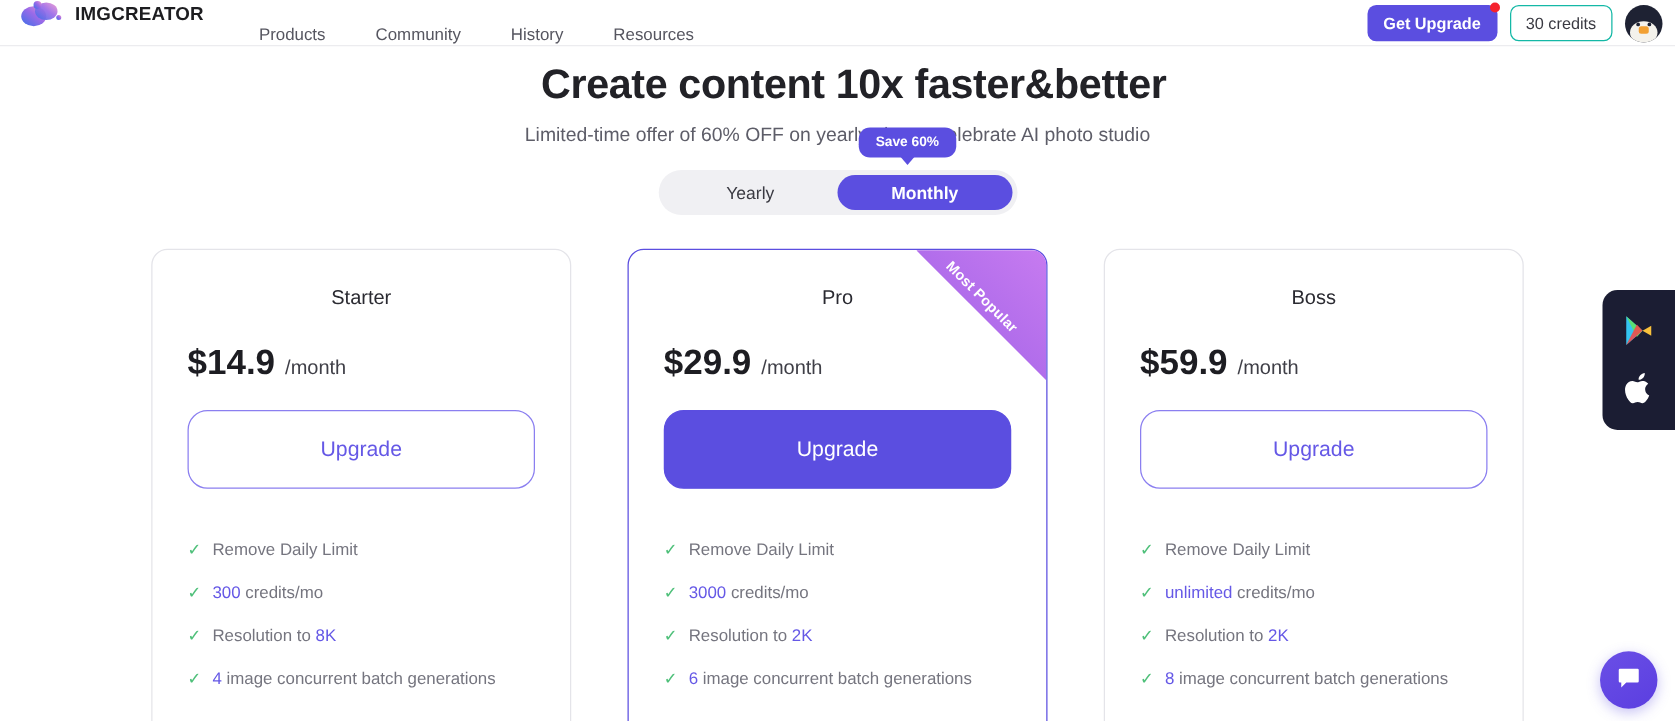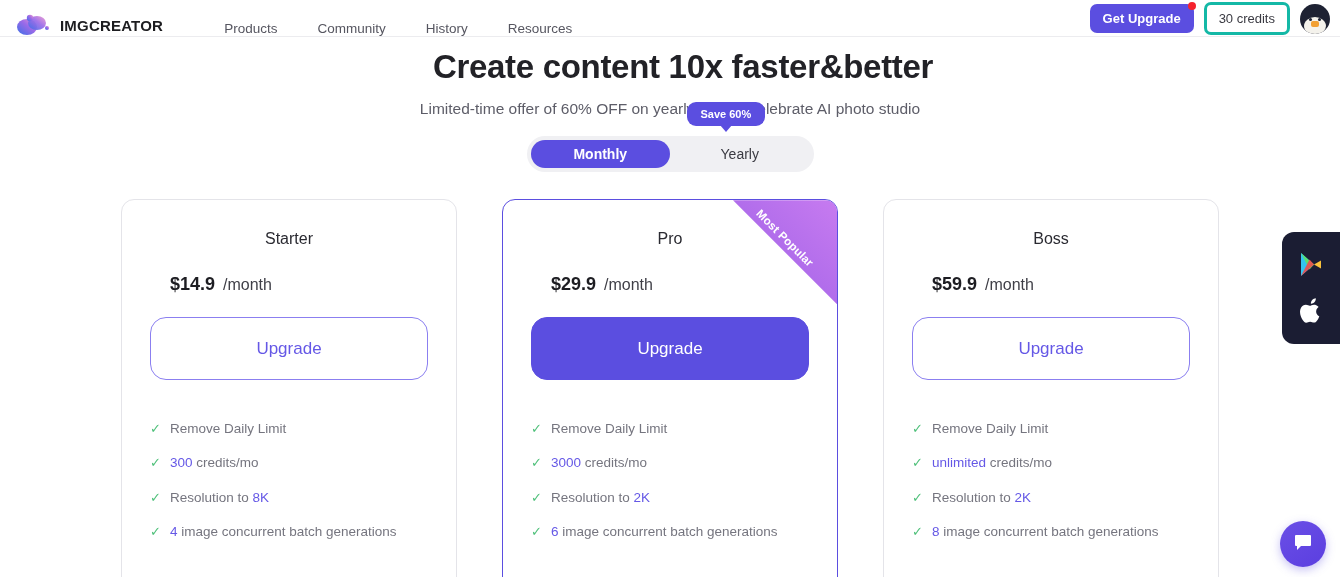--- a/index.html
+++ b/index.html
@@ -10,23 +10,22 @@
     overflow: hidden;
   }
 
   
   .header {
     position: relative;
     height: 37px;
     width: 100%;
     border-bottom: 1px solid #ececef;
     display: flex;
-    align-items: flex-end;
+    align-items: flex-start;
     background: #fff;
-    gap: 17px;
   }
   .brand { display: flex; align-items: center; margin-left: 16px; gap: 8px; }
   .brand-mark { width: 36px; height: 22px; position: relative; }
   .brand-name {
     font-size: 15px; font-weight: 700; color: #1d1d20;
     letter-spacing: 0.2px;
   }
   .nav { display: flex; align-items: center; margin-left: 44px; gap: 40px; margin-top: 20px; }
   .nav-item {
     font-size: 13.5px; color: #565660; cursor: pointer; white-space: nowrap;
@@ -44,21 +43,21 @@
     white-space: nowrap;
   }
   .btn-credits .dot {
     position: absolute; top: -2px; right: -2px;
     width: 8px; height: 8px; border-radius: 50%;
     background: #f5222d;
   }
   .btn-credit-count {
     background: #fff; color: #3a3a42;
     font-size: 13px;
-    border: 3px solid #14b8a6; border-radius: 7px;
+    border: 1px solid #14b8a6; border-radius: 7px;
     padding: 6px 12px; cursor: pointer; white-space: nowrap;
   }
   .avatar {
     width: 30px; height: 30px; border-radius: 50%;
     overflow: hidden; cursor: pointer;
     background: #1e2233; position: relative; flex: none;
   }
   .avatar .face {
     position: absolute; left: 50%; top: 46%;
     transform: translateX(-50%);
@@ -160,21 +159,21 @@
     color: #fff; font-size: 11.5px; font-weight: 600;
     letter-spacing: 0.2px;
   }
   .plan-name {
     font-size: 16px; color: #2a2a31; font-weight: 400; text-align: center;
   }
   .price-row {
     margin-top: 26px;
     display: flex; align-items: baseline; gap: 8px;
   }
-  .price { font-size: 18px; font-weight: 700; color: #1d1d22; margin-left: 20px; }
+  .price { font-size: 28px; font-weight: 700; color: #1d1d22; }
   .price-per { font-size: 16px; color: #3f3f47; }
   .upgrade {
     margin-top: 22px;
     width: 100%; height: 63px;
     border-radius: 16px;
     font-size: 17px;
     display: flex; align-items: center; justify-content: center;
     cursor: pointer;
     background: #fff; color: #6558e6;
     border: 1px solid #8b7ff0;
@@ -261,22 +260,22 @@
 </div>
 
 <div class="hero">
   <h1 class="hero-title">Create content 10x faster&amp;better</h1>
   <p class="hero-sub">Limited-time offer of 60% OFF on yearly plan to celebrate AI photo studio</p>
 </div>
 
 <div class="toggle-wrap">
   <div class="save-badge">Save 60%</div>
   <div class="toggle">
+    <div class="toggle-opt">Yearly</div>
     <div class="toggle-opt active">Monthly</div>
-    <div class="toggle-opt">Yearly</div>
   </div>
 </div>
 
 <div class="plans">
 
   <div class="card">
     <div class="plan-name">Starter</div>
     <div class="price-row">
       <span class="price">$14.9</span>
       <span class="price-per">/month</span>

